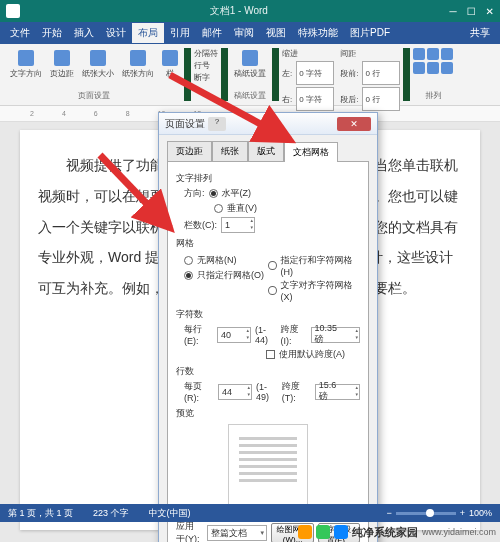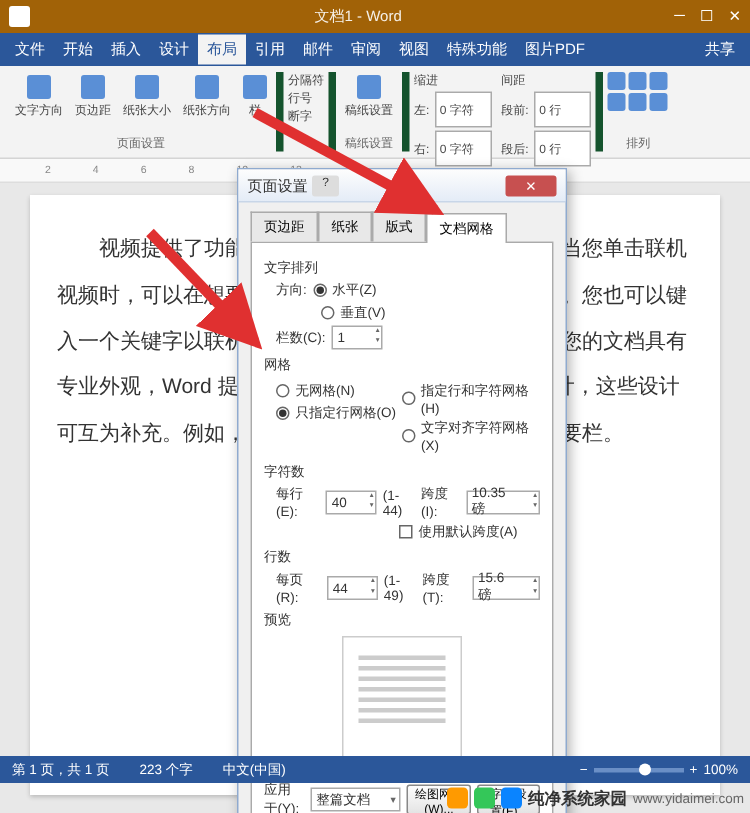--- a/index.html
+++ b/index.html
@@ -1,26 +1,26 @@
 <!DOCTYPE html>
 <html><head>
 <meta charset="utf-8">
 <style>
 *{box-sizing:border-box;margin:0;padding:0;font-family:"Microsoft YaHei",SimSun,sans-serif}
 body{width:500px;height:542px;background:#e8e8e8;overflow:hidden;position:relative;font-size:10px}
-.titlebar{height:22px;background:#a16207;display:flex;align-items:center;color:#fff;padding:0 6px}
+.titlebar{height:22px;background:#0f766e;display:flex;align-items:center;color:#fff;padding:0 6px}
 .titlebar .icon{width:14px;height:14px;background:#fff;border-radius:2px;margin-right:8px}
 .titlebar .title{flex:1;text-align:center;font-size:10px;opacity:.9}
 .titlebar .winbtns{display:flex;gap:10px;font-size:10px}
 .menubar{height:22px;background:#2b579a;display:flex;align-items:center;color:#fff;padding:0 4px;font-size:10px}
 .menubar .tab{padding:3px 6px;cursor:pointer}
 .menubar .tab.active{background:#f3f3f3;color:#2b579a}
 .menubar .share{margin-left:auto;padding:3px 6px}
 .ribbon{height:62px;background:#f3f3f3;border-bottom:1px solid #d4d4d4;display:flex;padding:4px;font-size:9px;color:#444}
-.ribgrp{display:flex;flex-direction:column;align-items:center;padding:0 3px;border-right:5px solid #14532d}
+.ribgrp{display:flex;flex-direction:column;align-items:center;padding:0 3px;border-right:7px solid #14532d}
 .ribgrp:last-child{border:none}
 .ribrow{display:flex;align-items:center;gap:2px;margin-bottom:2px}
 .rbtn{display:flex;flex-direction:column;align-items:center;padding:2px 3px;gap:2px}
 .ricon{width:16px;height:16px;background:#5a8fd6;border-radius:2px}
 .ricon.sm{width:12px;height:12px}
 .rlbl{font-size:8px;white-space:nowrap}
 .glbl{font-size:8px;color:#666;margin-top:auto}
 .numbox{width:38px;height:24px;border:1px solid #aaa;background:#fff;font-size:8px;padding:0 2px;display:flex;align-items:center}
 .ruler{height:16px;background:#f9f9f9;border-bottom:1px solid #ddd;display:flex;align-items:center;padding-left:30px;font-size:7px;color:#888}
 .ruler span{margin-right:28px}

